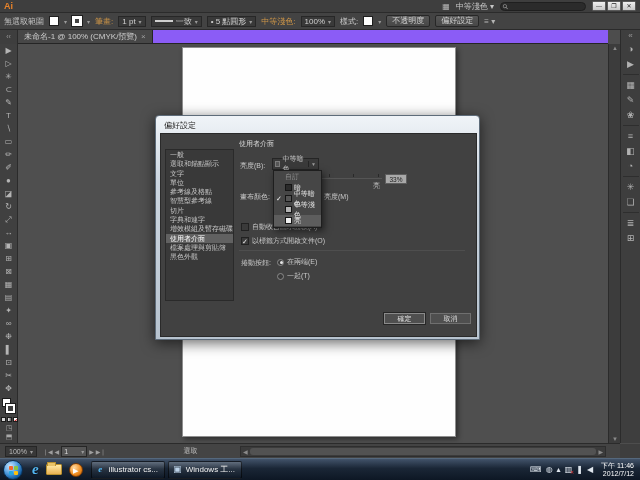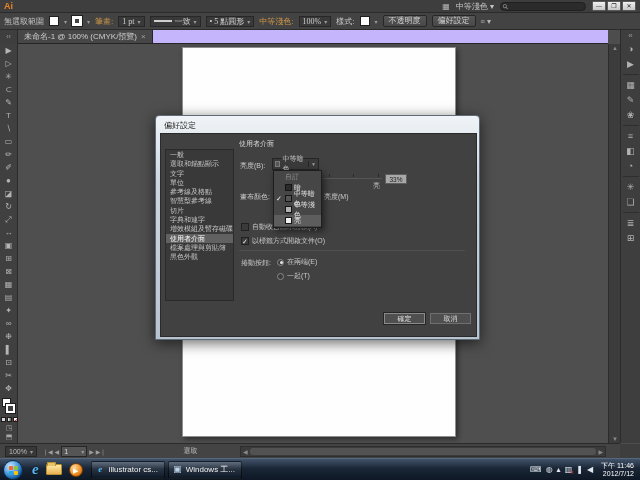--- a/index.html
+++ b/index.html
@@ -17,34 +17,34 @@
   .workspace { color:#c6c6c6; white-space:nowrap; }
   .searchbox { width:86px; height:9px; background:#2b2b2b; border:1px solid #1f1f1f; border-radius:5px;
     color:#8a8a8a; font-size:7px; padding-left:10px; position:relative; }
   .searchbox .mag { position:absolute; left:2px; top:0px; font-size:7px; color:#9a9a9a; transform:rotate(-45deg); }
   .winctl { display:flex; gap:1px; }
   .winbtn { width:14px; height:10px; background:linear-gradient(#efefef,#c8c8c8); border:1px solid #5a5a5a;
     color:#222; font-size:6px; line-height:8px; text-align:center; border-radius:1px; }
 
   
   .controlbar { position:absolute; left:0; top:13px; width:640px; height:17px; background:#434343;
-    border-bottom:1px solid #2b2b2b; display:flex; align-items:center; gap:5px; padding:0 4px; z-index:19;font-family:Liberation Serif, serif;}
+    border-bottom:1px solid #2b2b2b; display:flex; align-items:center; gap:5px; padding:0 4px; z-index:19;}
   .amber { color:#cf9648; }
   .swatch { width:10px; height:10px; background:#fff; border:1px solid #1f1f1f; display:inline-block; }
   .swatch.stroke { background:transparent; border:3px solid #fff; outline:1px solid #1f1f1f; width:10px; height:10px; }
   .mini-arrow { color:#9a9a9a; font-size:6px; }
   .ctl-box { background:#393939; border:1px solid #272727; height:11px; display:flex; align-items:center;
     gap:3px; padding:0 3px; color:#d0d0d0; white-space:nowrap; }
   .profile-line { display:inline-block; width:18px; height:0; border-top:2px solid #cfcfcf; }
   .ctl-btn { background:linear-gradient(#565656,#474747); border:1px solid #272727; border-radius:2px;
     height:12px; line-height:10px; padding:0 5px; color:#d0d0d0; white-space:nowrap; }
   .burger { color:#b5b5b5; }
 
   
-  .tabbar { position:absolute; left:18px; top:30px; width:590px; height:14px; background:#c4b5fd;
+  .tabbar { position:absolute; left:18px; top:30px; width:590px; height:14px; background:#8b5cf6;
     border-bottom:1px solid #252525; display:flex; }
   .doctab { background:#474747; border-right:1px solid #252525; display:flex; align-items:center; gap:4px;
     padding:0 6px; color:#cfcfcf; white-space:nowrap; }
   .doctab .close { color:#9f9f9f; }
 
   
   .toolhead { position:absolute; left:0; top:30px; width:18px; height:14px; background:#3e3e3e;
     border-right:1px solid #2b2b2b; color:#9a9a9a; text-align:center; font-size:7px; line-height:14px; }
   .toolstrip { position:absolute; left:0; top:44px; width:18px; height:351px; background:#404040;
     border-right:1px solid #2b2b2b; display:flex; flex-direction:column; align-items:center; z-index:5;}

